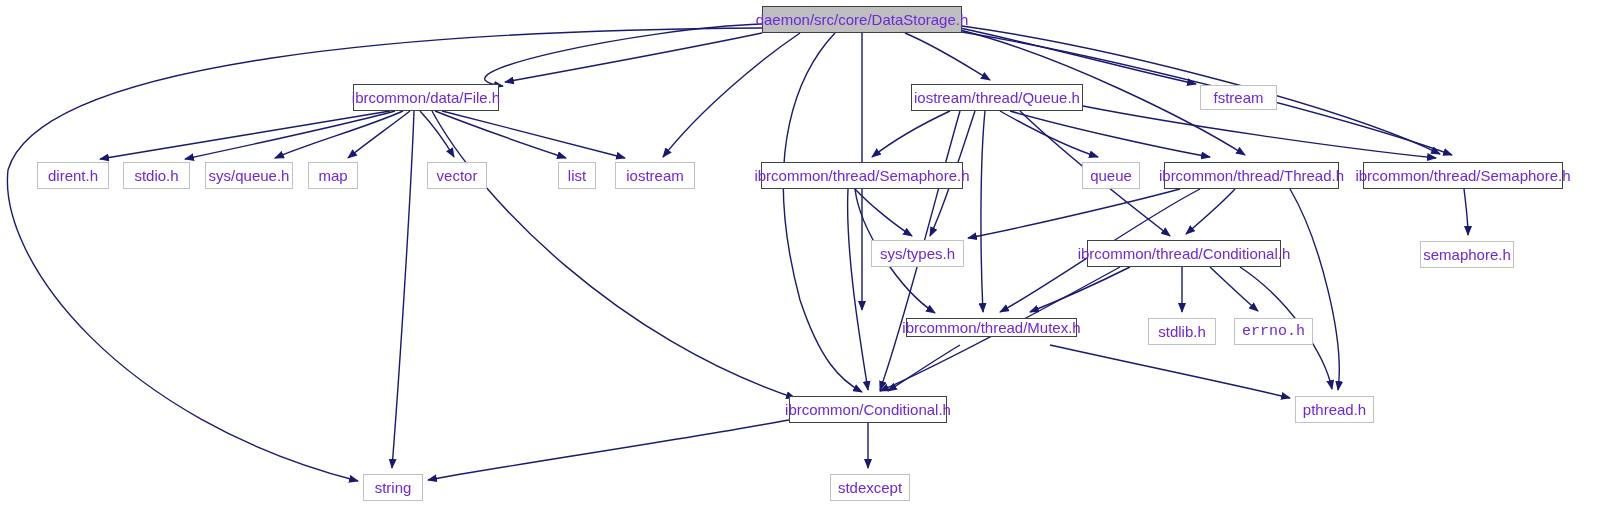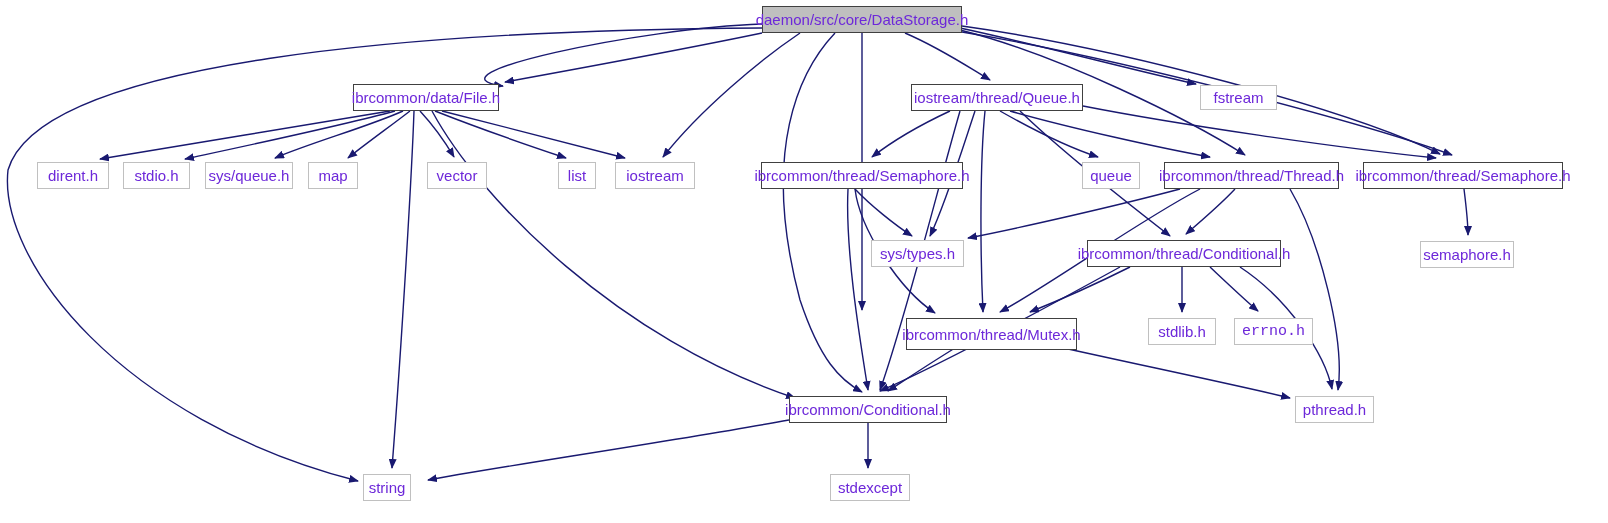--- a/index.html
+++ b/index.html
@@ -156,36 +156,36 @@
       </div>
       <div class="node-box kind-system" style="left: 871px; top: 240px; width: 93px; height: 27px;">
         <span class="node-label">sys/types.h</span>
       </div>
       <div class="node-box kind-local" style="left: 1087px; top: 240px; width: 194px; height: 27px;">
         <span class="node-label">ibrcommon/thread/Conditional.h</span>
       </div>
       <div class="node-box kind-system" style="left: 1420px; top: 241px; width: 94px; height: 27px;">
         <span class="node-label">semaphore.h</span>
       </div>
-      <div class="node-box kind-local" style="left: 906px; top: 318px; width: 171px; height: 32px;">
+      <div class="node-box kind-local" style="left: 906px; top: 318px; width: 171px; height: 19px;">
         <span class="node-label">ibrcommon/thread/Mutex.h</span>
       </div>
       <div class="node-box kind-system" style="left: 1148px; top: 318px; width: 68px; height: 27px;">
         <span class="node-label">stdlib.h</span>
       </div>
       <div class="node-box kind-system" style="left: 1234px; top: 318px; width: 79px; height: 27px; font-family: Liberation Mono, monospace;">
         <span class="node-label">errno.h</span>
       </div>
       <div class="node-box kind-local" style="left: 789px; top: 396px; width: 158px; height: 27px;">
         <span class="node-label">ibrcommon/Conditional.h</span>
       </div>
       <div class="node-box kind-system" style="left: 1295px; top: 396px; width: 79px; height: 27px;">
         <span class="node-label">pthread.h</span>
       </div>
-      <div class="node-box kind-system" style="left: 363px; top: 474px; width: 48px; height: 27px;">
+      <div class="node-box kind-system" style="left: 363px; top: 474px; width: 60px; height: 27px;">
         <span class="node-label">string</span>
       </div>
       <div class="node-box kind-system" style="left: 830px; top: 474px; width: 80px; height: 27px;">
         <span class="node-label">stdexcept</span>
       </div>
     </div>
 
 </div>
 
 </body></html>

